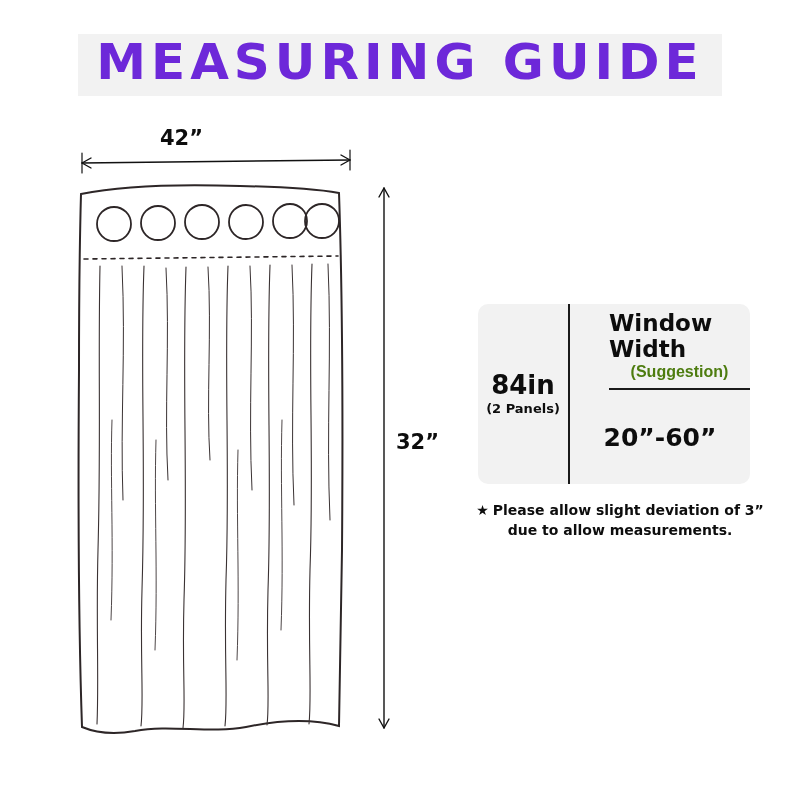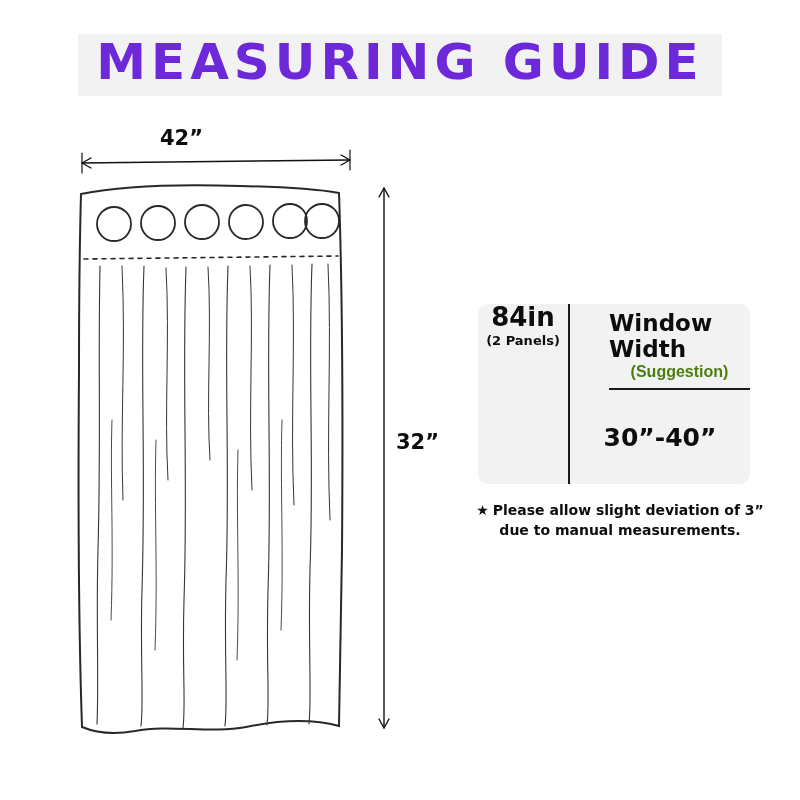--- a/index.html
+++ b/index.html
@@ -88,21 +88,21 @@
     border-radius: 10px;
     display: flex;
     overflow: hidden;
   }
   #card-left {
     width: 92px;
     border-right: 2px solid #1a1a1a;
     display: flex;
     flex-direction: column;
     align-items: center;
-    justify-content: flex-start;
+    justify-content: center;
     box-sizing: border-box;
   }
   #panel-size {
     font-family: "DejaVu Sans", sans-serif;
     font-weight: bold;
     font-size: 26px;
     color: #0d0d0d;
     line-height: 1.05;
   }
   #panel-count {
@@ -231,21 +231,21 @@
   <div id="card-left">
     <div id="panel-size">84in</div>
     <div id="panel-count">(2 Panels)</div>
   </div>
   <div id="card-right">
     <div id="card-right-top">
       <div id="window-width-title">Window Width</div>
       <div id="window-width-sub">(Suggestion)</div>
     </div>
     <div id="card-right-bottom">
-      <div id="window-width-range">30”-40”</div>
+      <div id="window-width-range">20”-60”</div>
     </div>
   </div>
 </div>
 
 <div id="note">
   <span class="star">★</span><span>Please allow slight deviation of 3”</span><br>
-  <span>due to manual measurements.</span>
+  <span>due to allow measurements.</span>
 </div>
 
 </body></html>

